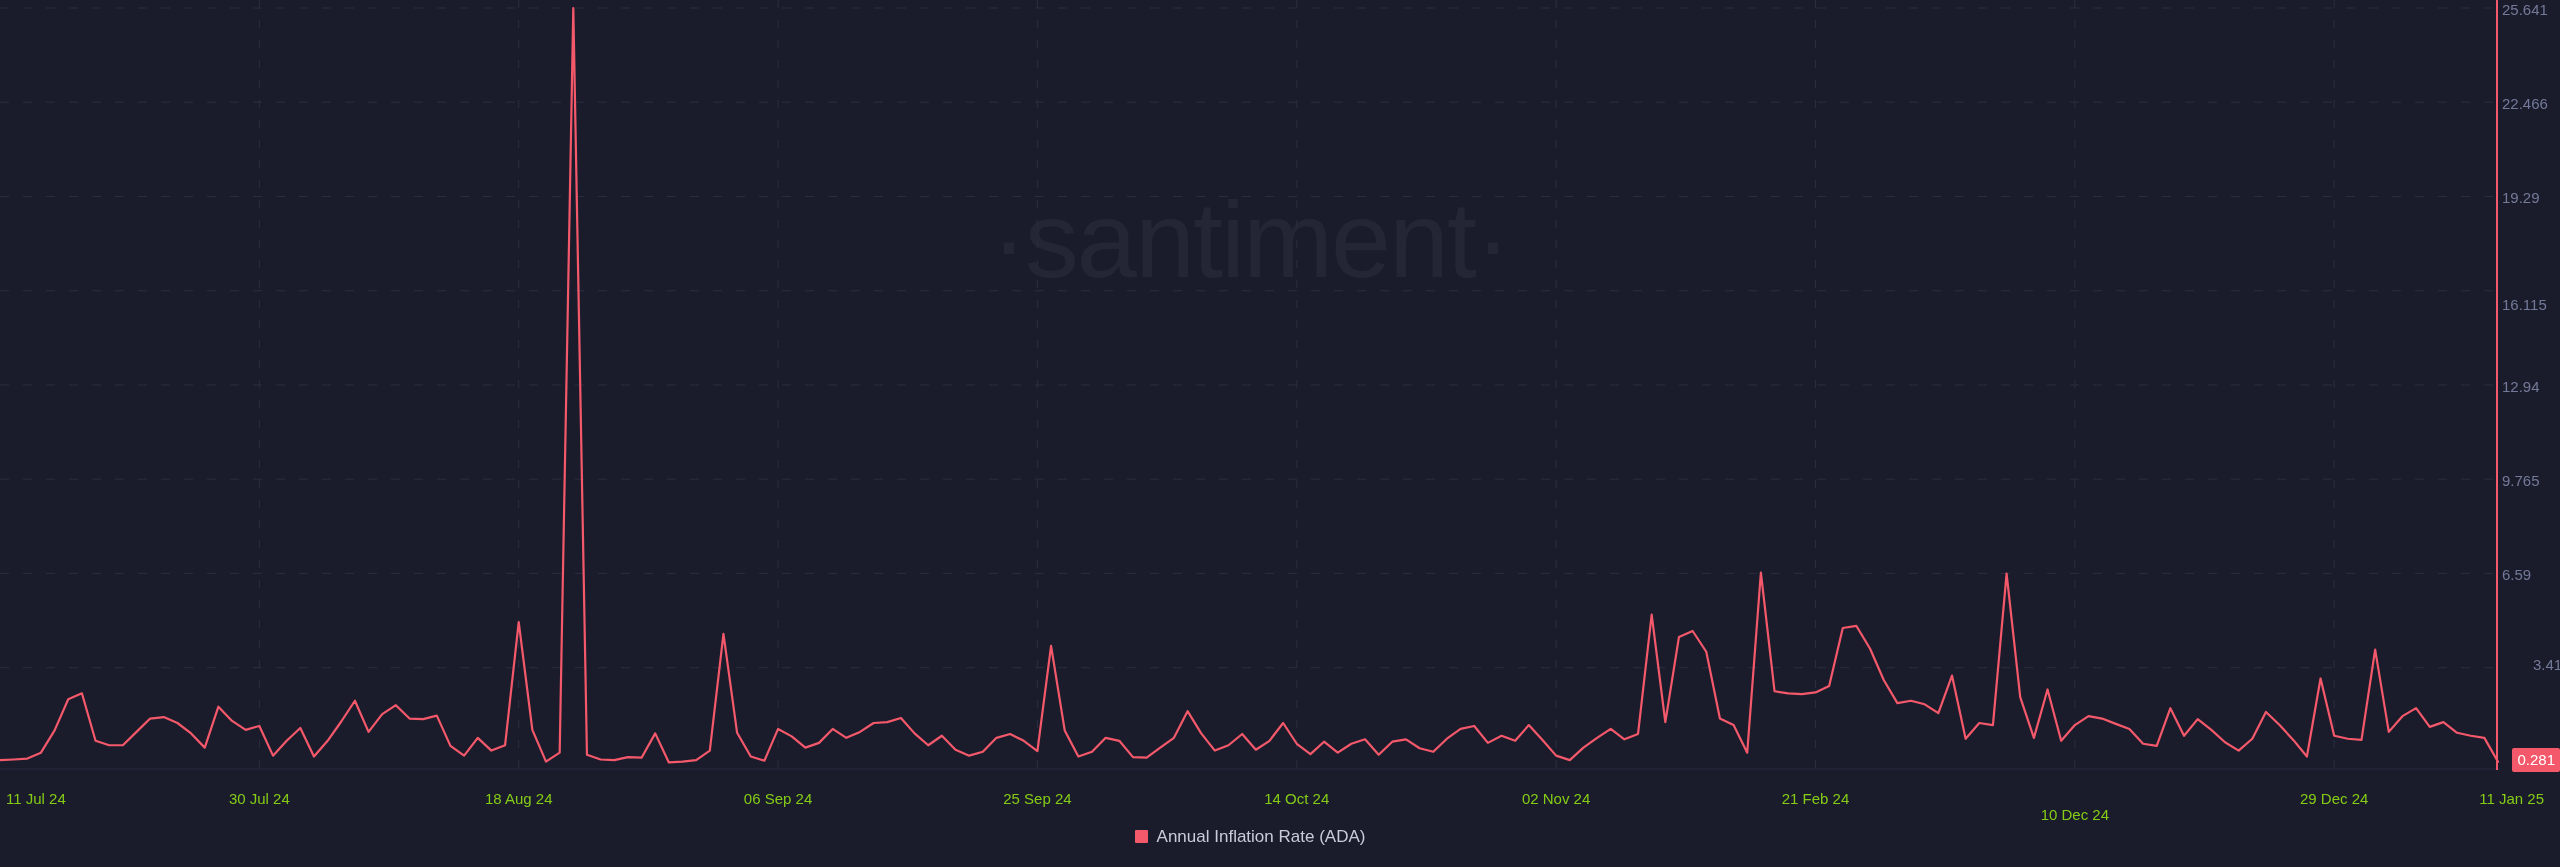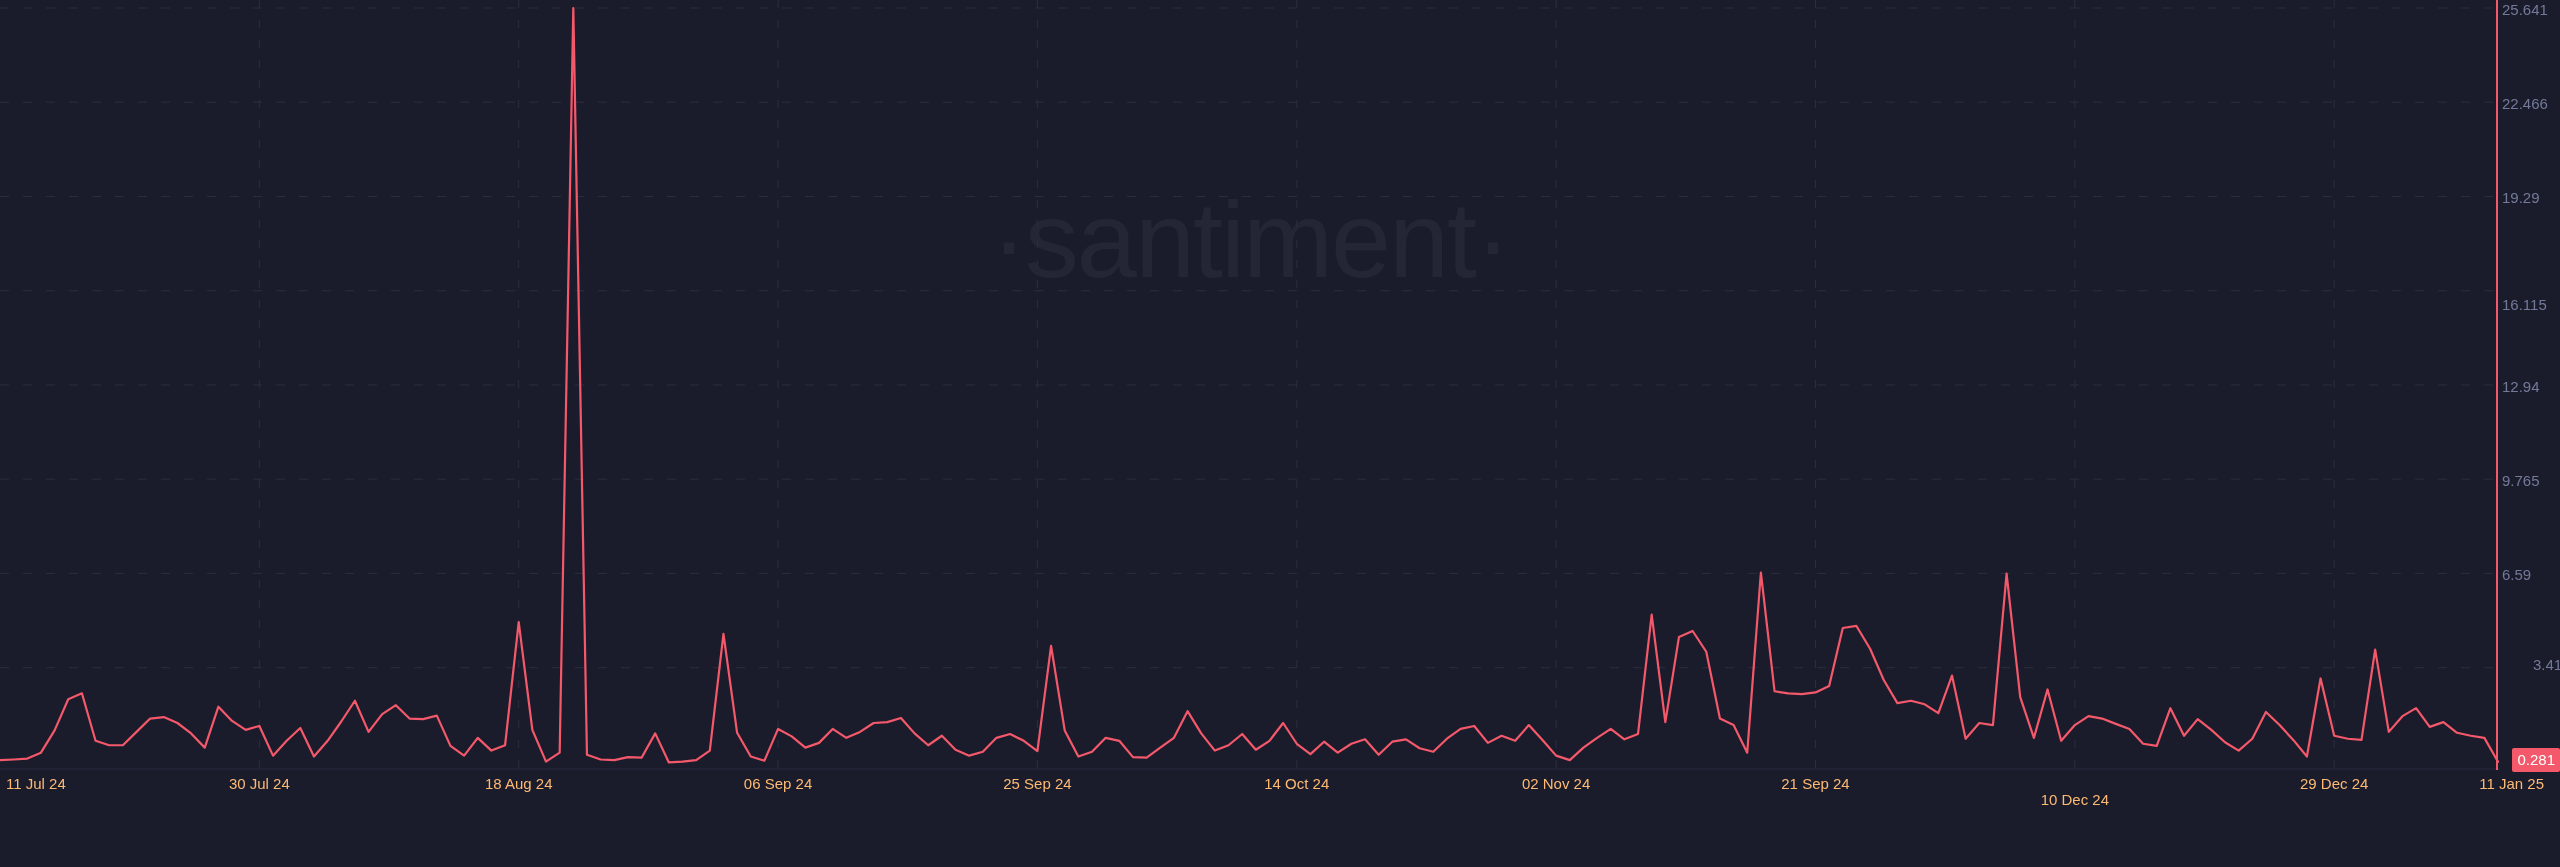--- a/index.html
+++ b/index.html
@@ -55,23 +55,23 @@
   }
   
   #x-axis {
     position: absolute;
     left: 0; top: 770px;
     width: 2500px;
     height: 30px;
   }
   .x-label {
     position: absolute;
-    top: 6px;
+    top: 21px;
     font-size: 15px;
-    color: #fdba74;
+    color: #84cc16;
     white-space: nowrap;
     transform: translateX(-50%);
     line-height: 1;
   }
   .x-label.first { transform: translateX(0); }
   .x-label.last  { transform: translateX(-50%); }
 
   
   #last-value-badge {
     position: absolute;
@@ -155,22 +155,26 @@
       <div class="y-label" style="top: 657px; margin-left: 31px;">3.414</div>
     </div>
   <div id="x-axis">
       <div class="x-label first" style="left: 6px;">11 Jul 24</div>
       <div class="x-label" style="left: 259.355px;">30 Jul 24</div>
       <div class="x-label" style="left: 518.71px;">18 Aug 24</div>
       <div class="x-label" style="left: 778.066px;">06 Sep 24</div>
       <div class="x-label" style="left: 1037.42px;">25 Sep 24</div>
       <div class="x-label" style="left: 1296.78px;">14 Oct 24</div>
       <div class="x-label" style="left: 1556.13px;">02 Nov 24</div>
-      <div class="x-label" style="left: 1815.49px;">21 Sep 24</div>
+      <div class="x-label" style="left: 1815.49px;">21 Feb 24</div>
       <div class="x-label" style="left: 2074.84px; margin-top: 16px;">10 Dec 24</div>
       <div class="x-label" style="left: 2334.2px;">29 Dec 24</div>
       <div class="x-label last" style="left: 2511.65px; text-align: center;">11 Jan 25</div>
     </div>
 
   <div id="last-value-badge">0.281</div>
 
+  <div id="legend">
+    <span class="legend-swatch"></span>
+    <span class="legend-label">Annual Inflation Rate (ADA)</span>
+  </div>
 
 </div>
 
 </body></html>

